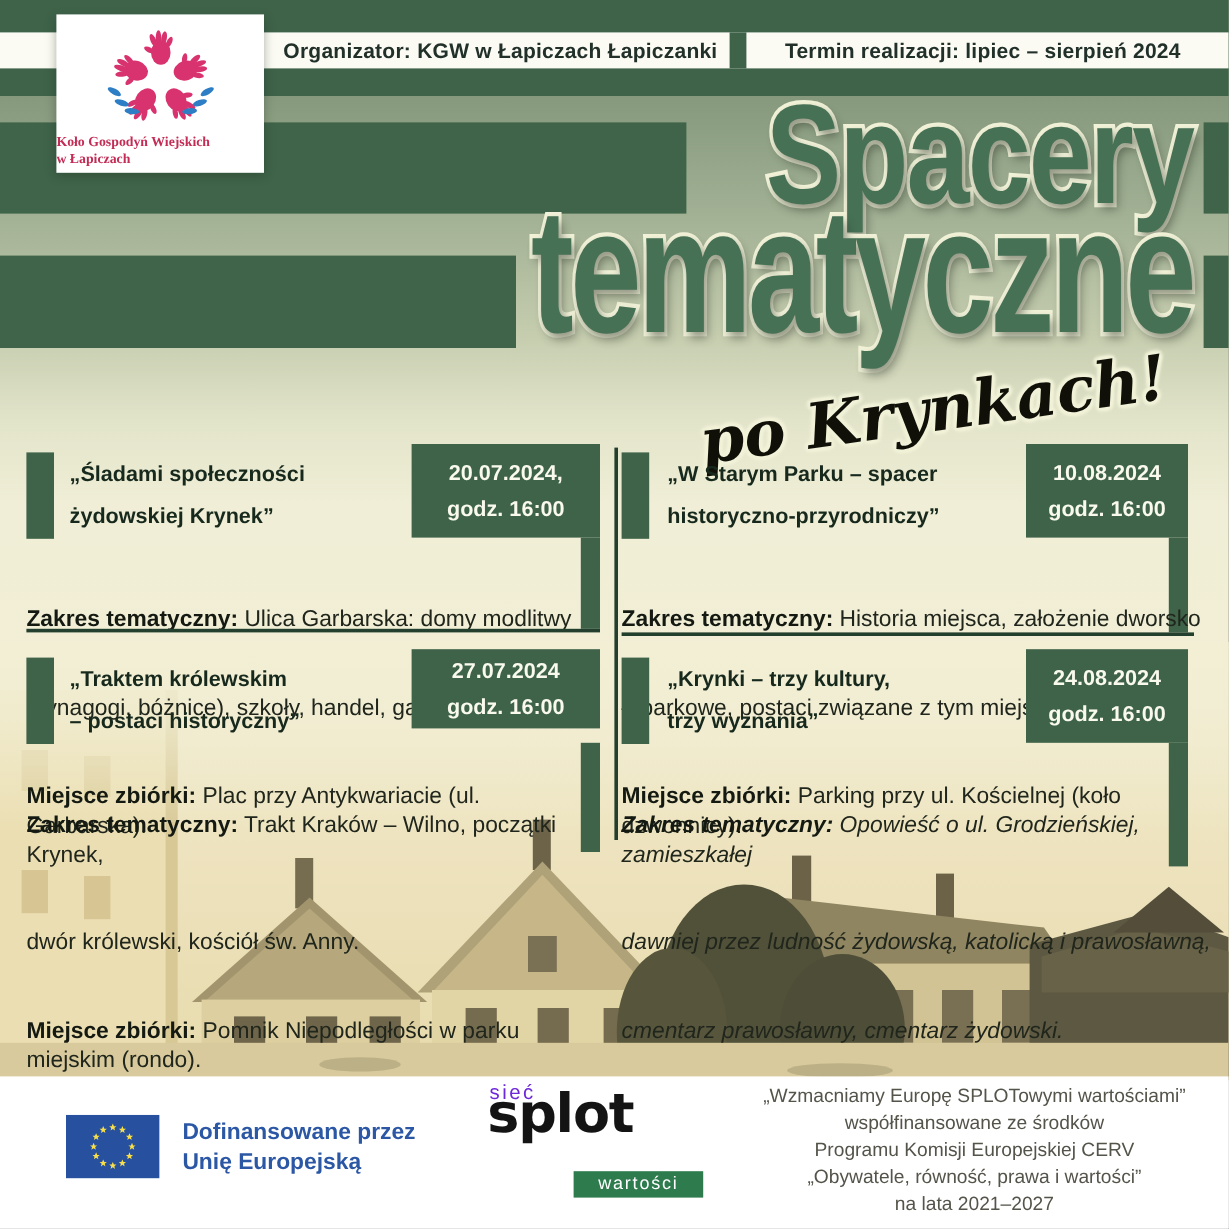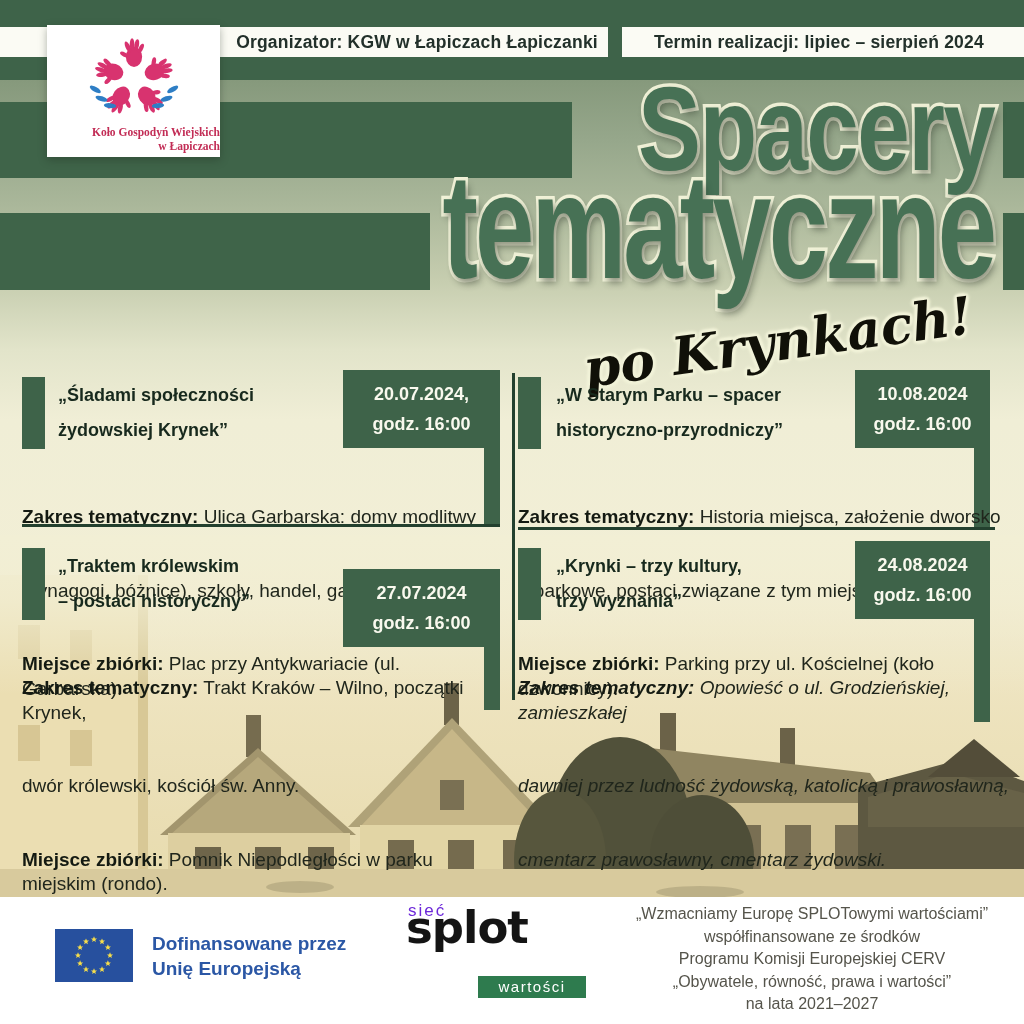--- a/index.html
+++ b/index.html
@@ -12,22 +12,22 @@
   }
   .abs{position:absolute;}
   
   .header-band{left:0;top:0;width:1024px;height:80px;background:#3e6349;}
   .white-strip{left:0;top:27px;width:1024px;height:30px;background:#fbfbf4;}
   .strip-gap{left:608px;top:27px;width:14px;height:30px;background:#3e6349;}
   .banner{top:27px;height:30px;display:flex;align-items:center;justify-content:center;
     font-weight:700;font-size:17.5px;color:#22302a;letter-spacing:.2px;}
   .banner-left{left:228px;width:378px;}
   .banner-right{left:628px;width:382px;}
-  .logo-card{left:47px;top:25px;width:173px;height:132px;background:#ffffff;
-    box-shadow:0 3px 8px rgba(30,40,30,.35);text-align:right;}
+  .logo-card{left:47px;top:12px;width:173px;height:132px;background:#ffffff;
+    box-shadow:0 3px 8px rgba(30,40,30,.35);text-align:left;}
   .logo-card svg{display:block;margin:4px auto 0;}
   .logo-text{font-family:"Liberation Serif",serif;font-weight:700;color:#c22c55;
     font-size:11.5px;line-height:14px;}
   
   .gbar{background:#3f6449;}
   
   .title-line{right:30px;color:#477155;font-weight:700;white-space:nowrap;line-height:1;
     -webkit-text-stroke:7px #f1f2d8;paint-order:stroke fill;
     text-shadow:4px 5px 9px rgba(30,40,28,.45);}
   .title-1{top:70px;font-size:118px;letter-spacing:-2px;transform:scaleX(.8);transform-origin:100% 0;}
@@ -207,21 +207,21 @@
 
   <div class="abs evlayer div-line" style="left:22px;top:524px;width:478px;height:3px;"></div>
   <div class="abs evlayer div-line" style="left:518px;top:527px;width:477px;height:3px;"></div>
   <div class="abs evlayer div-line" style="left:512px;top:373px;width:3px;height:327px;"></div>
 
   <div class="abs evlayer ev-bar" style="left:22px;top:548px;"></div>
   <div class="abs evlayer ev-title" style="left:58px;top:549px;">
     <div>„Traktem królewskim</div>
     <div>– postaci historyczny”</div>
   </div>
-  <div class="abs evlayer ev-date" style="left:343px;top:541px;width:157px;height:78px;margin-top:28px;">
+  <div class="abs evlayer ev-date" style="left:343px;top:541px;width:157px;height:66px;">
     <div>27.07.2024</div>
     <div>godz. 16:00</div>
   </div>
   <div class="abs evlayer ev-tail" style="left:484px;top:619px;height:91px;"></div>
   <div class="abs evlayer ev-desc" style="left:22px;top:627px;width:482px;">
     <div><b>Zakres tematyczny:</b><span> Trakt Kraków – Wilno, początki Krynek,</span></div>
     <div><b></b><span>dwór królewski, kościół św. Anny.</span></div>
     <div><b>Miejsce zbiórki:</b><span> Pomnik Niepodległości w parku miejskim (rondo).</span></div>
   </div>
 

